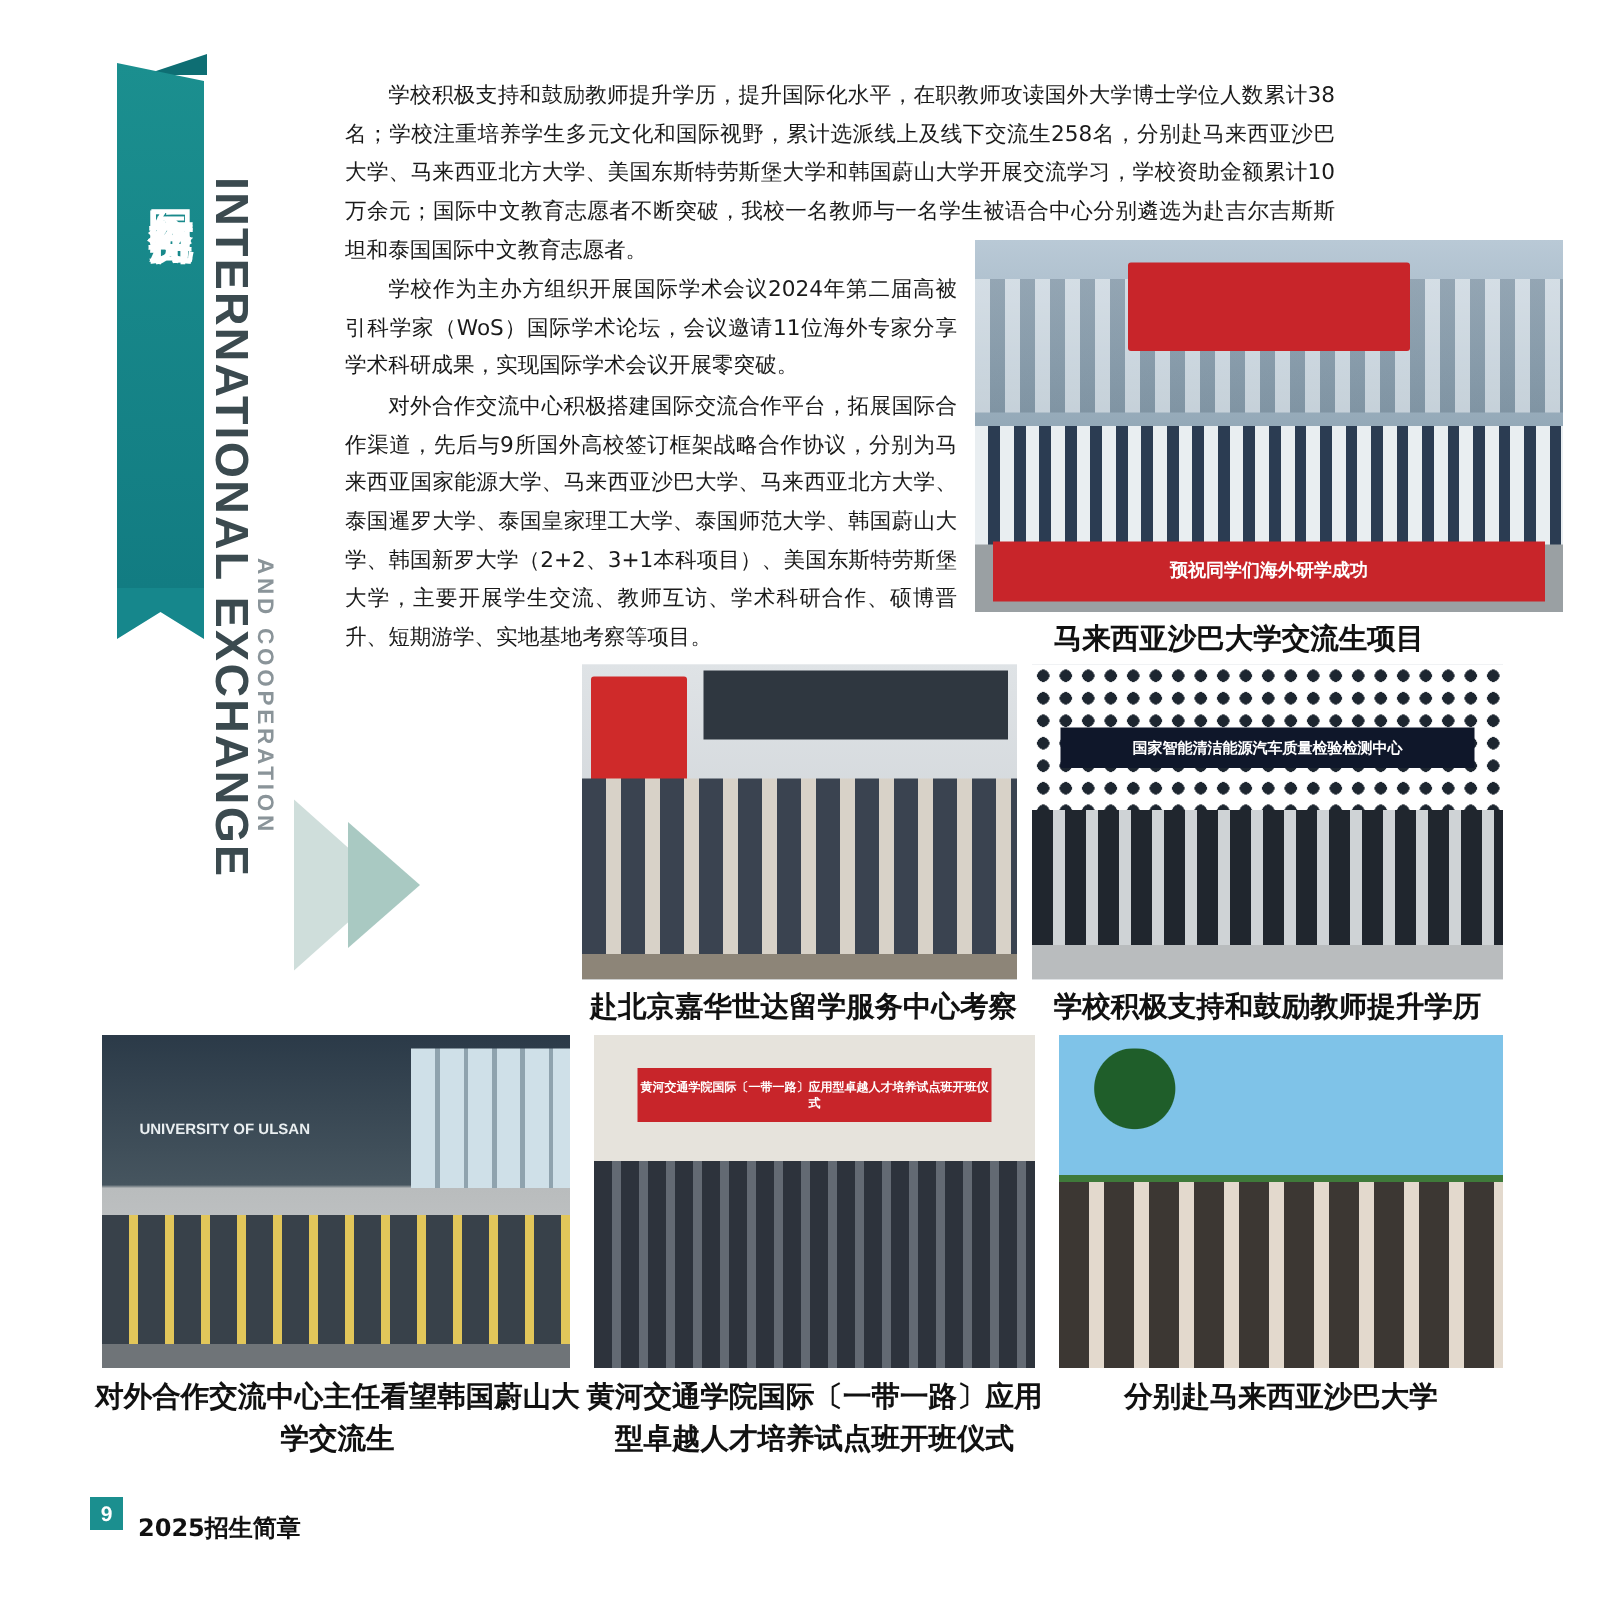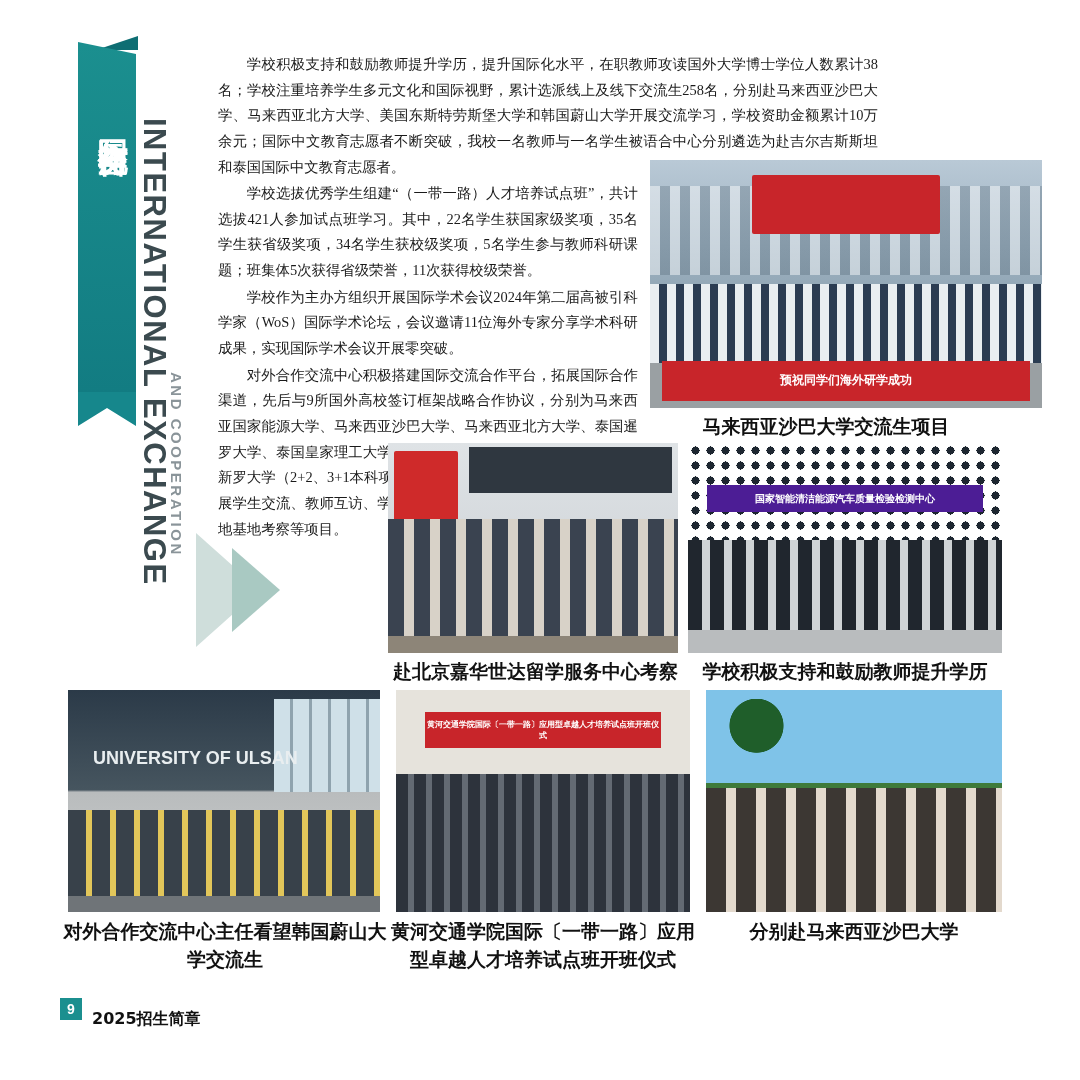--- a/index.html
+++ b/index.html
@@ -114,21 +114,21 @@
     position: absolute;
     left: 218px;
     top: 52px;
     width: 420px;
     font-family: "DejaVu Sans", "Liberation Sans", sans-serif;
     font-size: 14.4px;
     line-height: 1.78;
     color: #1a1a1a;
     text-align: justify;
   }
-  #article p { margin: 0 0 1px 0; text-indent: 2em; font-family: Liberation Serif, serif; }
+  #article p { margin: 0 0 1px 12px; text-indent: 2em; }
   #article p.wide { width: 660px; }
 
   
   .photo {
     position: absolute;
     overflow: hidden;
     background: #d8dee1;
   }
   .cap {
     position: absolute;
@@ -163,34 +163,34 @@
      background: repeating-linear-gradient(90deg,#3a4350 0 16px,#d8d2c8 16px 26px); }
   #p2 .floor { position:absolute; left:0; bottom:0; right:0; height:8%; background:#8d8578; }
   #cap2 { left: 388px; top: 658px; width: 290px; text-align: right; }
 
   
   #p3 { left: 688px; top: 443px; width: 314px; height: 210px; }
   #p3 .grid { position:absolute; left:0; top:0; right:0; height:52%;
      background:#ffffff;
      background-image: radial-gradient(#1d2630 38%, transparent 39%);
      background-size: 15px 15px; }
-  #p3 .bnr { position:absolute; left:6%; top:20%; width:88%; height:13%; background:#4c1d95; color:#fff;
+  #p3 .bnr { position:absolute; left:6%; top:20%; width:88%; height:13%; background:#0f172a; color:#fff;
      font-size:10px; display:flex; align-items:center; justify-content:center; font-weight:bold;
      font-family:"DejaVu Sans", sans-serif; }
   #p3 .row { position:absolute; left:0; bottom:10%; right:0; height:44%;
      background: repeating-linear-gradient(90deg,#20262e 0 14px,#cfd3d6 14px 22px); }
   #p3 .fl { position:absolute; left:0; bottom:0; right:0; height:11%; background:#b9bcbe; }
   #cap3 { left: 688px; top: 658px; width: 314px; }
 
   
   #p4 { left: 68px; top: 690px; width: 312px; height: 222px; }
   #p4 .room { position:absolute; inset:0; background:linear-gradient(180deg,#2b3a48 0%,#46555f 45%,#b9bcbd 46%,#cdd0d1 100%); }
   #p4 .win { position:absolute; right:0; top:4%; width:34%; height:42%;
      background: repeating-linear-gradient(90deg,#cfe0e8 0 16px,#8fa3ae 16px 19px); }
-  #p4 .logo { position:absolute; left:8%; top:26%; color:#e9eef0; font-size:18px; font-weight:bold; line-height:1.2; }
+  #p4 .logo { position:absolute; left:8%; top:26%; color:#e9eef0; font-size:10px; font-weight:bold; line-height:1.2; }
   #p4 .seats { position:absolute; left:0; bottom:6%; right:0; height:40%;
      background: repeating-linear-gradient(90deg,#38414a 0 18px,#e2c65a 18px 24px); }
   #p4 .fl2 { position:absolute; left:0; bottom:0; right:0; height:7%; background:#6f7478; }
   #cap4 { left: 60px; top: 918px; width: 330px; }
 
   
   #p5 { left: 396px; top: 690px; width: 294px; height: 222px; }
   #p5 .hall { position:absolute; inset:0; background:linear-gradient(180deg,#e6e3dc 0 38%,#4b515a 38% 100%); }
   #p5 .stageb { position:absolute; left:10%; top:10%; width:80%; height:16%; background:#c8252a; color:#fff;
      font-size:8px; display:flex; align-items:center; justify-content:center; font-weight:bold;
@@ -226,21 +226,20 @@
   <div class="ribbon-tail"></div>
   <div class="cn-title">国际交流与合作</div>
   <div class="en-title">INTERNATIONAL EXCHANGE</div>
   <div class="en-title2">AND COOPERATION</div>
   <div class="arrow-outline"></div>
   <div class="arrow-big"></div>
 </div>
 
 <div id="article">
   <p class="wide">学校积极支持和鼓励教师提升学历，提升国际化水平，在职教师攻读国外大学博士学位人数累计38名；学校注重培养学生多元文化和国际视野，累计选派线上及线下交流生258名，分别赴马来西亚沙巴大学、马来西亚北方大学、美国东斯特劳斯堡大学和韩国蔚山大学开展交流学习，学校资助金额累计10万余元；国际中文教育志愿者不断突破，我校一名教师与一名学生被语合中心分别遴选为赴吉尔吉斯斯坦和泰国国际中文教育志愿者。</p>
-  <p>学校选拔优秀学生组建“（一带一路）人才培养试点班”，共计选拔421人参加试点班学习。其中，22名学生获国家级奖项，35名学生获省级奖项，34名学生获校级奖项，5名学生参与教师科研课题；班集体5次获得省级荣誉，11次获得校级荣誉。</p>
   <p>学校作为主办方组织开展国际学术会议2024年第二届高被引科学家（WoS）国际学术论坛，会议邀请11位海外专家分享学术科研成果，实现国际学术会议开展零突破。</p>
   <p>对外合作交流中心积极搭建国际交流合作平台，拓展国际合作渠道，先后与9所国外高校签订框架战略合作协议，分别为马来西亚国家能源大学、马来西亚沙巴大学、马来西亚北方大学、泰国暹罗大学、泰国皇家理工大学、泰国师范大学、韩国蔚山大学、韩国新罗大学（2+2、3+1本科项目）、美国东斯特劳斯堡大学，主要开展学生交流、教师互访、学术科研合作、硕博晋升、短期游学、实地基地考察等项目。</p>
 </div>
 
 <div class="photo" id="p1">
   <div class="bldg"></div>
   <div class="banner-top"></div>
   <div class="street"></div>
   <div class="crowd"></div>
   <div class="banner-bot">预祝同学们海外研学成功</div>

